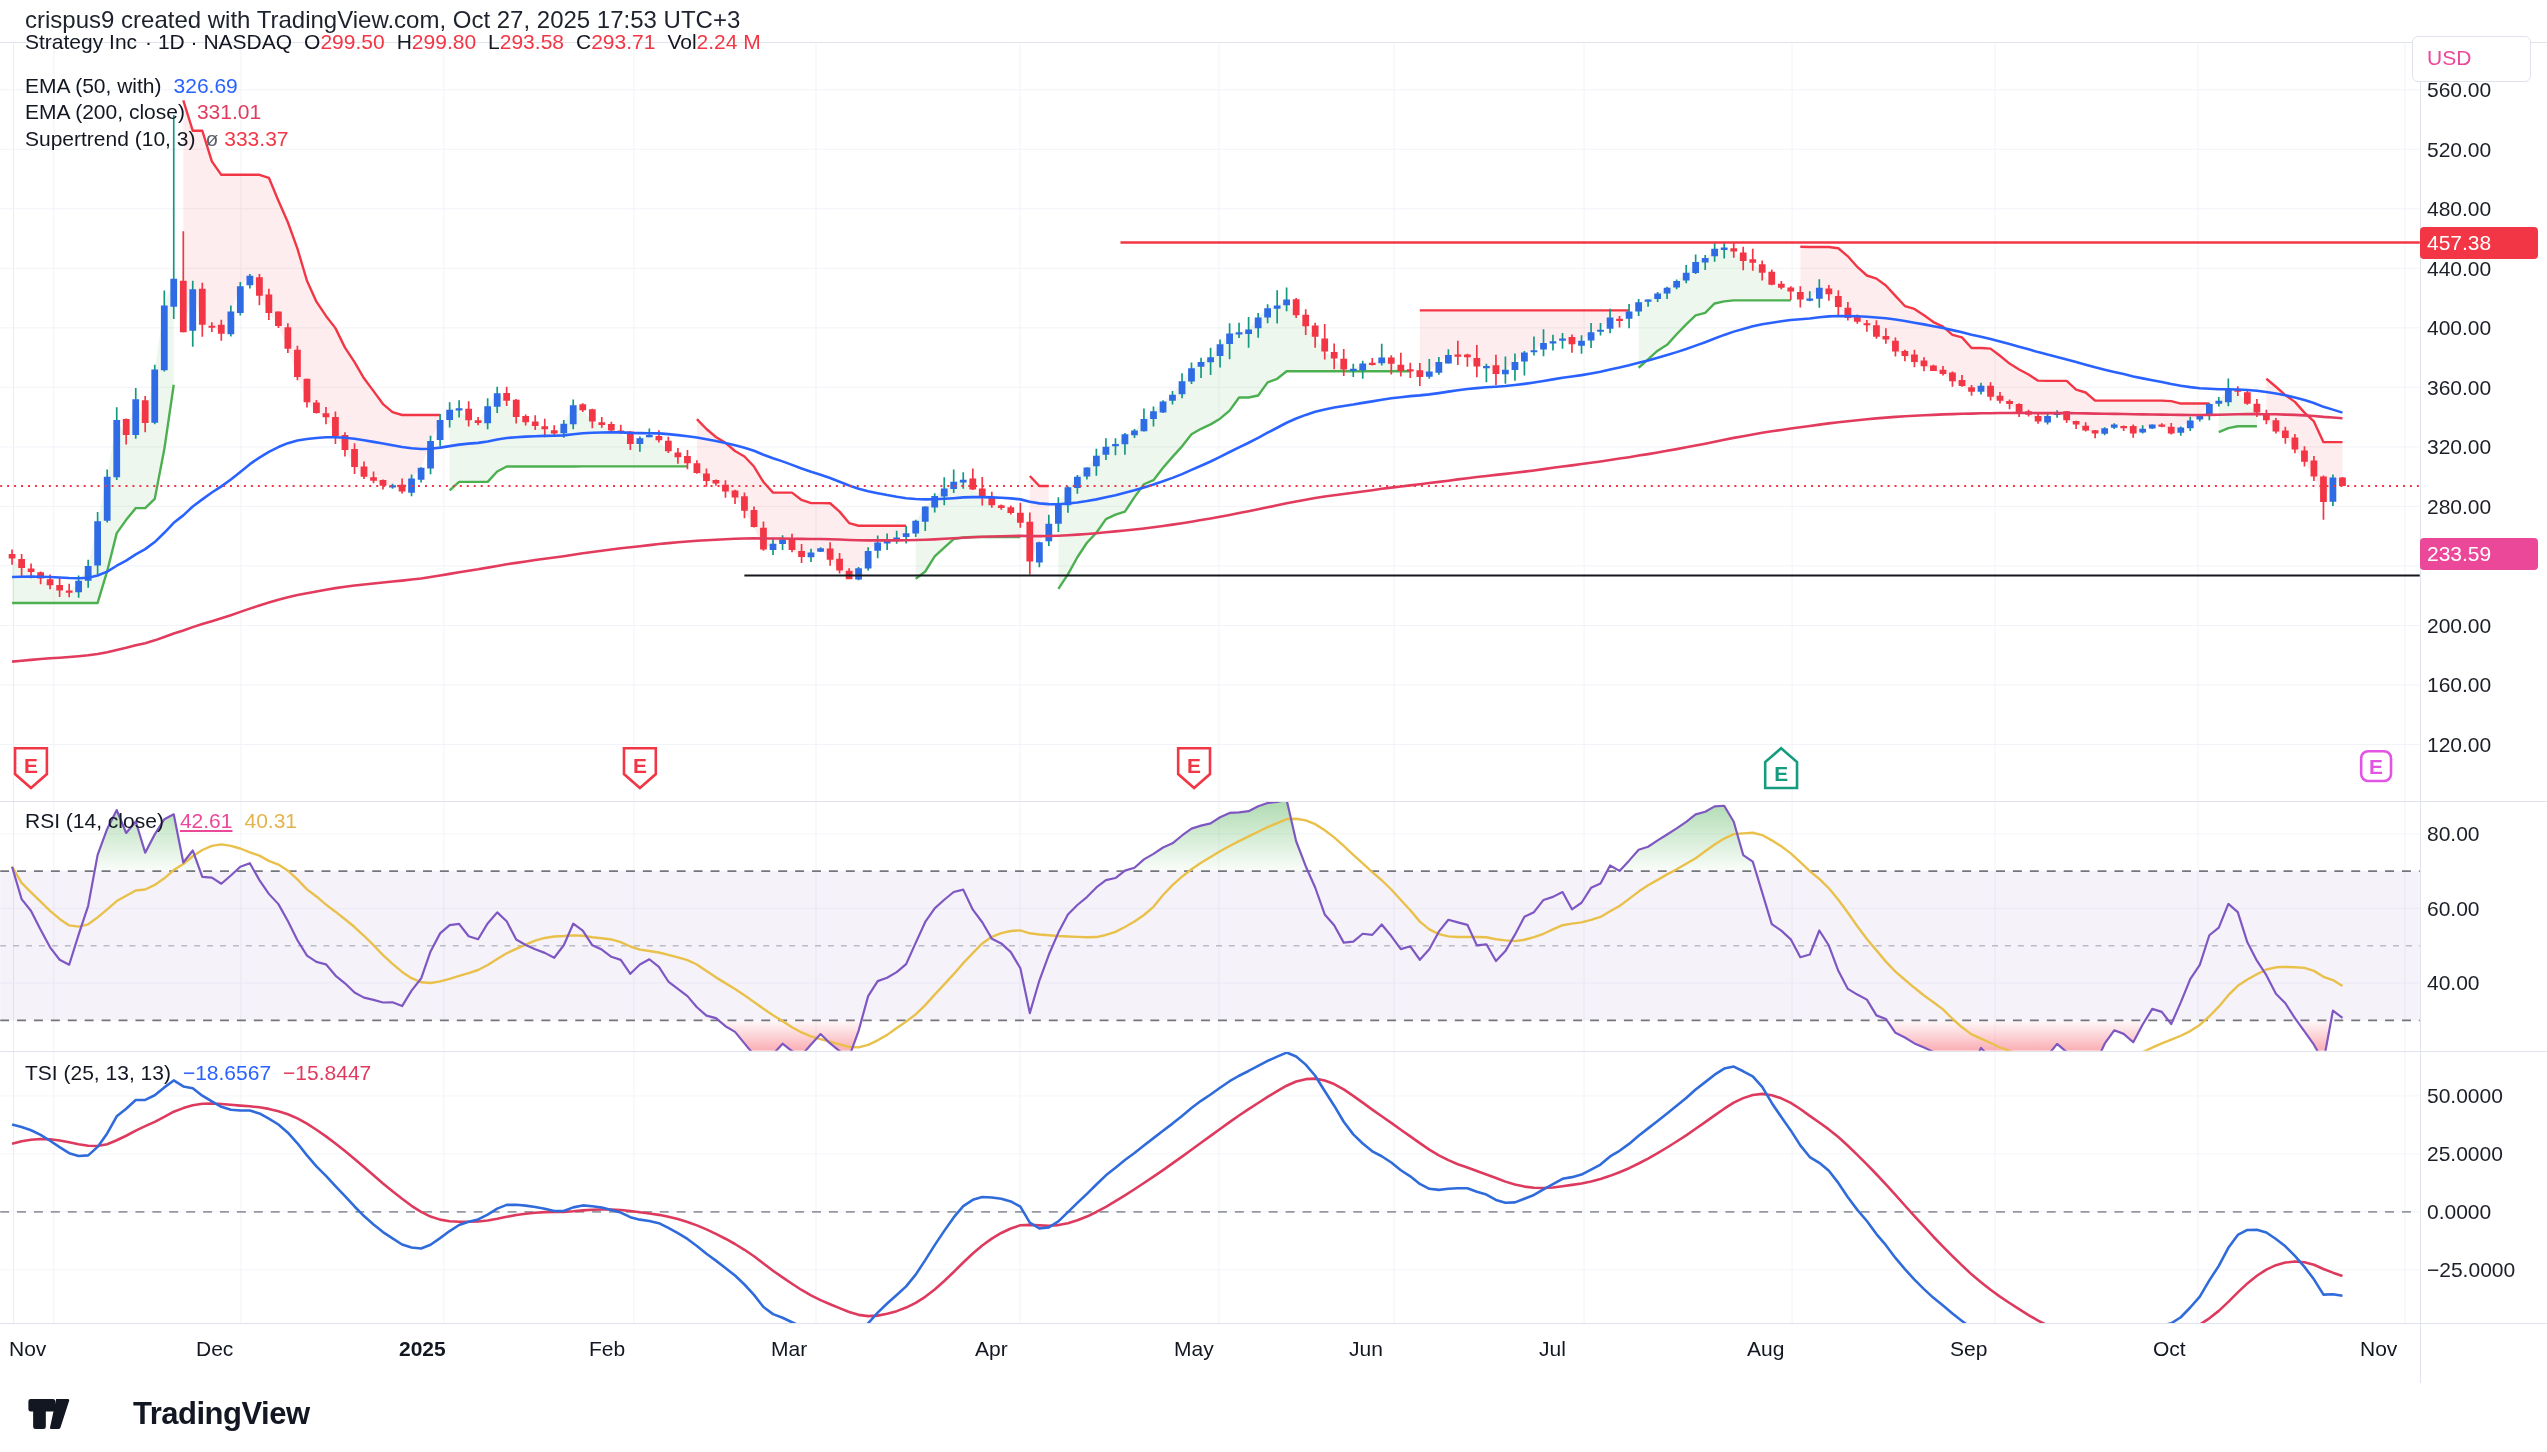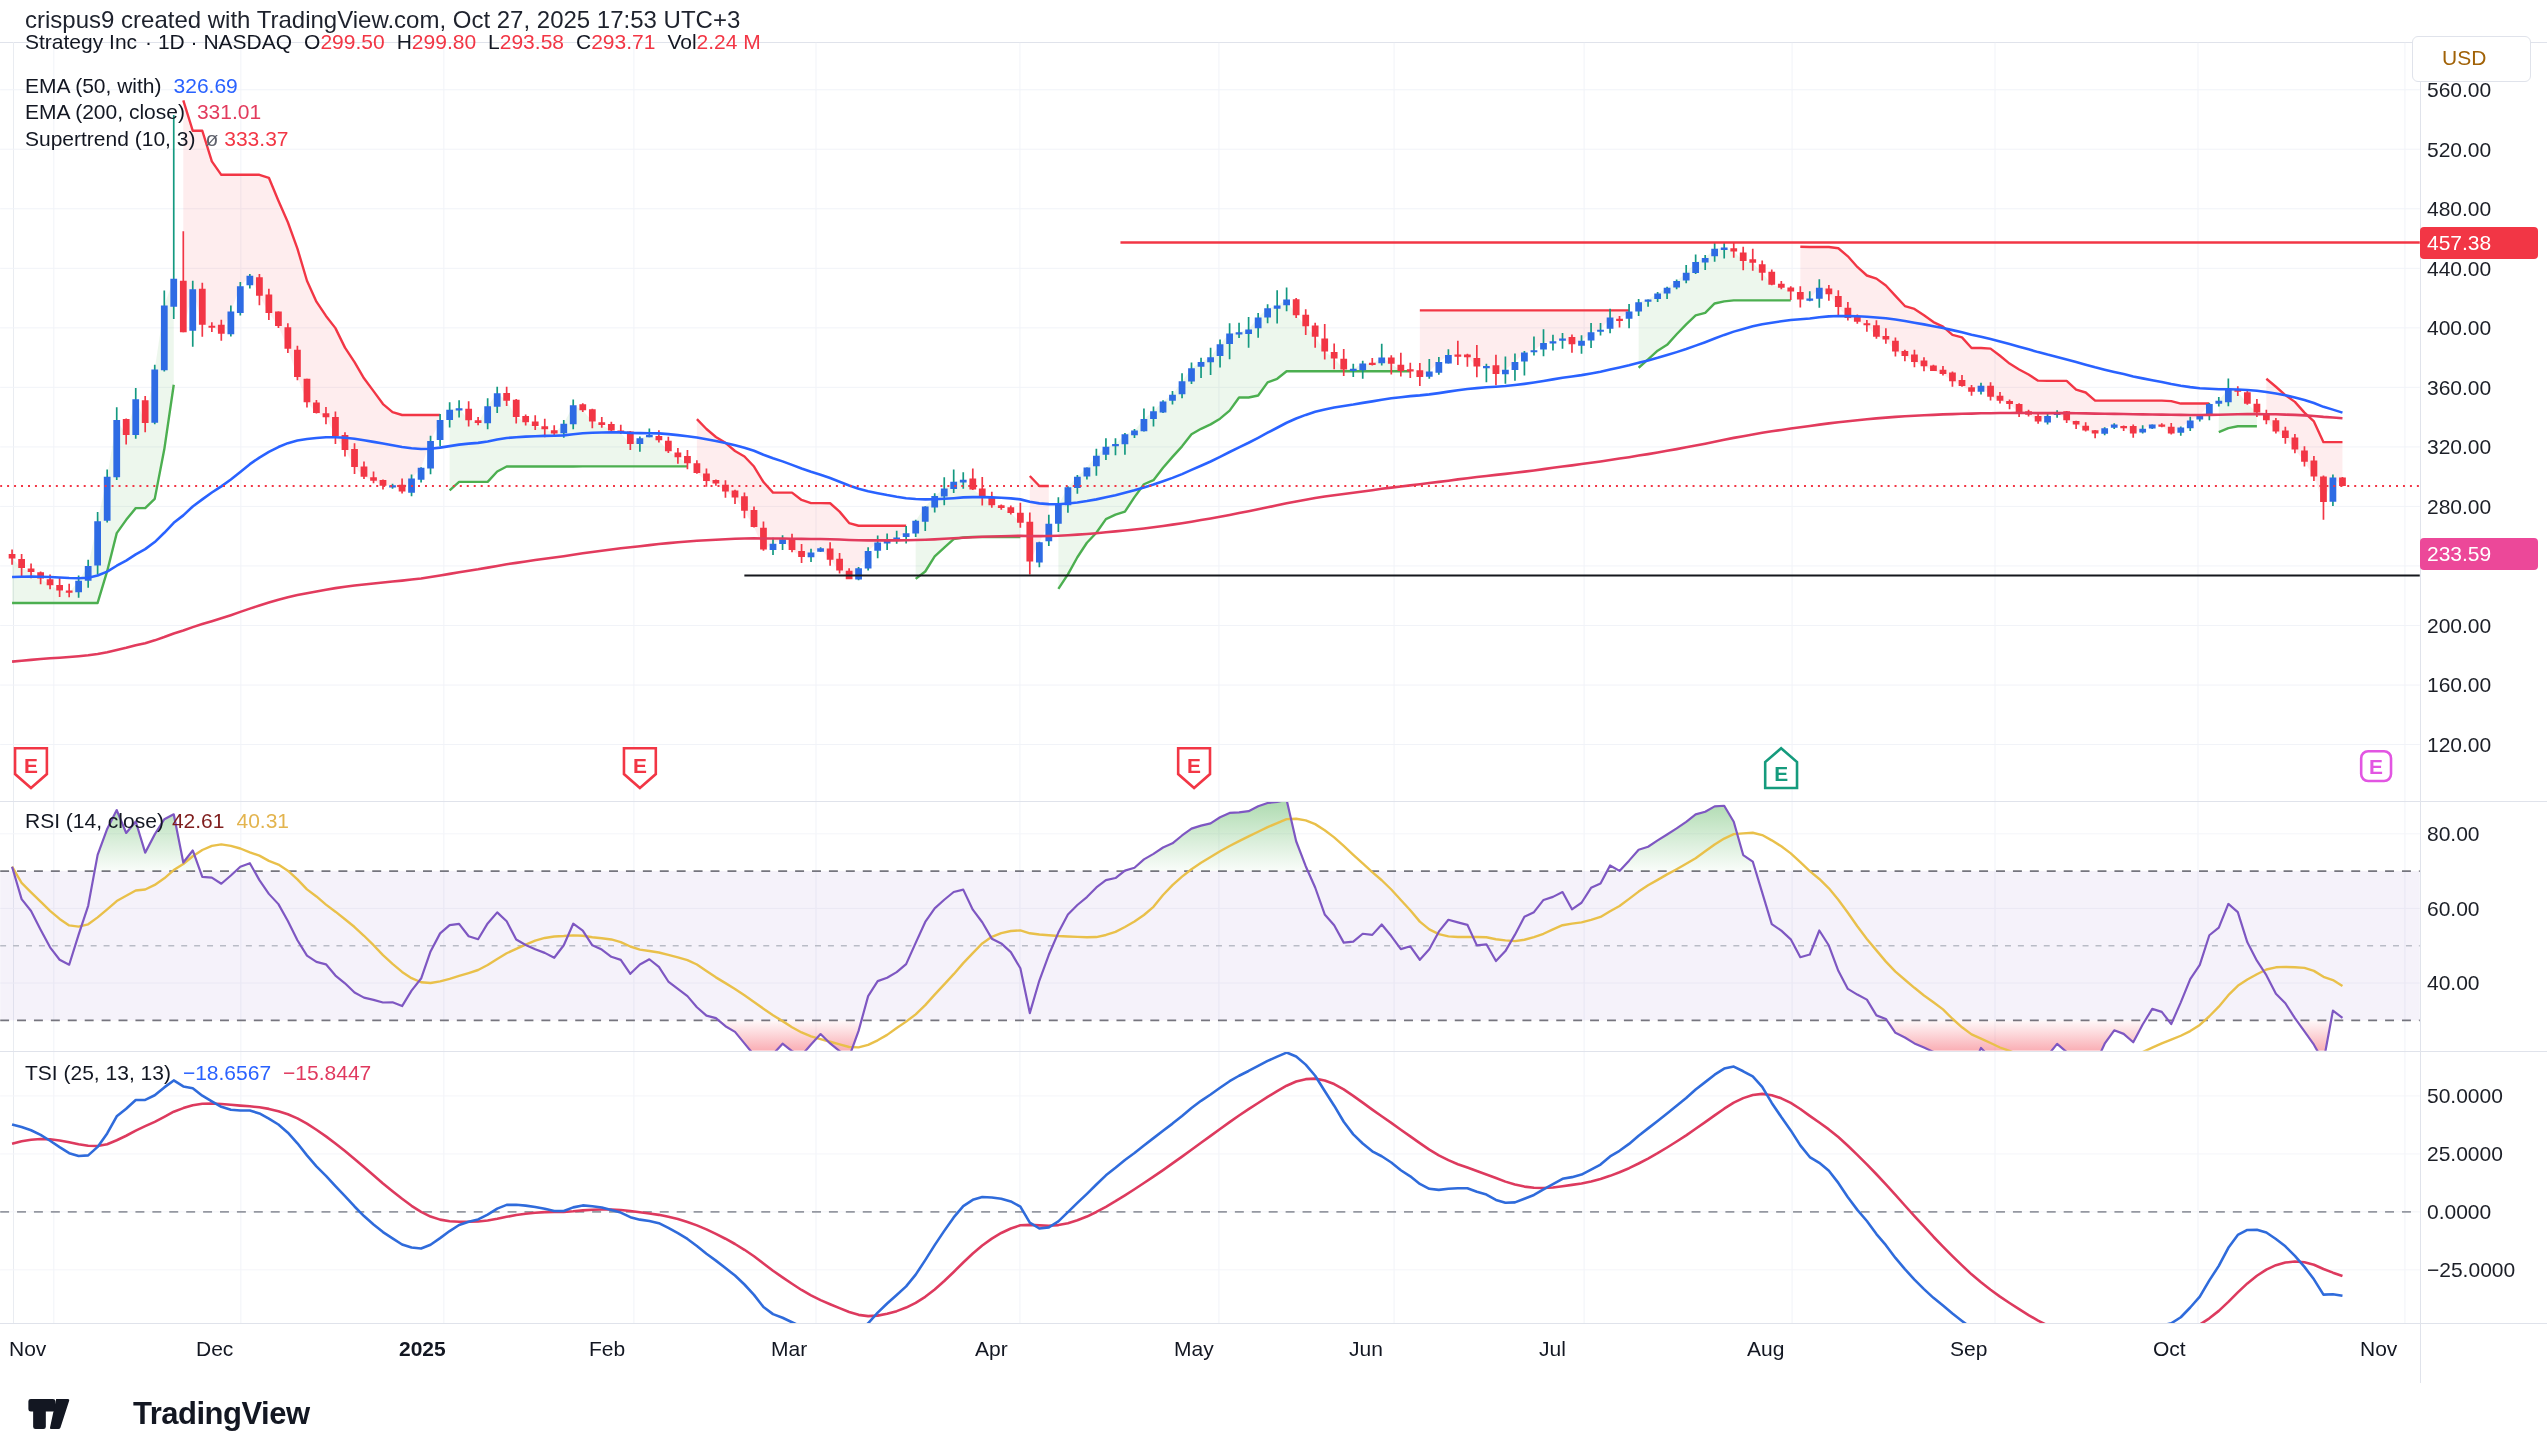--- a/index.html
+++ b/index.html
@@ -11,29 +11,29 @@
   .vline{position:absolute;top:42px;width:1px;background:#e0e3eb;}
   .legend{position:absolute;left:25px;font-size:21px;line-height:24px;white-space:nowrap;}
   .legend .sym{color:#131722;}
   .legend .meta{color:#131722;margin-left:8px;}
   .legend .k{color:#131722;margin-left:12px;}
   .legend .v{color:#f23645;}
   .lbl{color:#131722;}
   .val-blue{color:#2962ff;margin-left:12px;}
   .val-rose{color:#e23b5d;margin-left:12px;}
   .val-red{color:#f23645;margin-left:6px;}
-  .val-purple{color:#7f1d1d;margin-left:8px;}
+  .val-purple{color:#ec4899;margin-left:16px;text-decoration:underline;}
   .val-yellow{color:#e3b44e;margin-left:12px;}
   .val-tsiblue{color:#2962ff;margin-left:12px;}
   .val-tsired{color:#e0395e;margin-left:12px;}
   .st-prefix{color:#5d606b;margin-left:10px;}
   .axis-col{position:absolute;left:2420px;top:42px;width:127px;height:1341px;}
   .axis-tick{position:absolute;left:7px;font-size:21px;color:#1c1f27;line-height:24px;white-space:nowrap;}
   .usd-box{position:absolute;left:-8px;top:-6px;width:117px;height:44px;border:1px solid #e0e3eb;border-radius:6px;background:#fff;}
-  .usd-box span{position:absolute;left:14px;top:9px;font-size:21px;color:#a16207;margin-left:15px;}
+  .usd-box span{position:absolute;left:14px;top:9px;font-size:21px;color:#ec4899;}
   .price-badge{position:absolute;left:0px;width:111px;height:32px;border-radius:4px;color:#fff;font-size:21px;line-height:32px;padding-left:7px;}
   .time-axis{position:absolute;left:0;top:1323px;width:2420px;height:60px;overflow:hidden;}
   .month{position:absolute;top:14px;width:90px;margin-left:-45px;text-align:left;font-size:21px;color:#131722;white-space:nowrap;}
   .month.bold{font-weight:700;}
   .logo{position:absolute;left:26px;top:1391px;display:flex;align-items:center;gap:14px;}
   .logo-text{font-size:31px;font-weight:700;color:#131722;letter-spacing:-0.5px;margin-left:47px;}
 </style>
 </head>
 <body>
 

